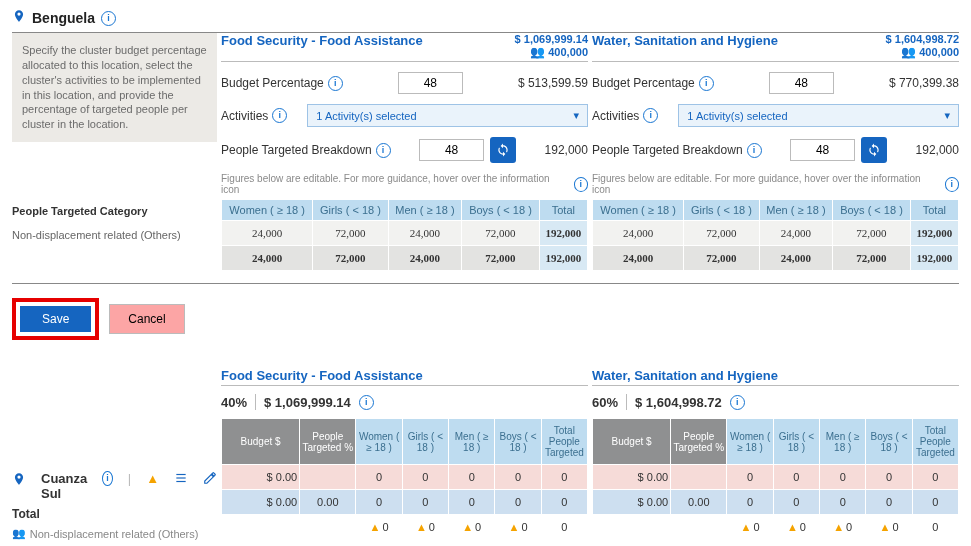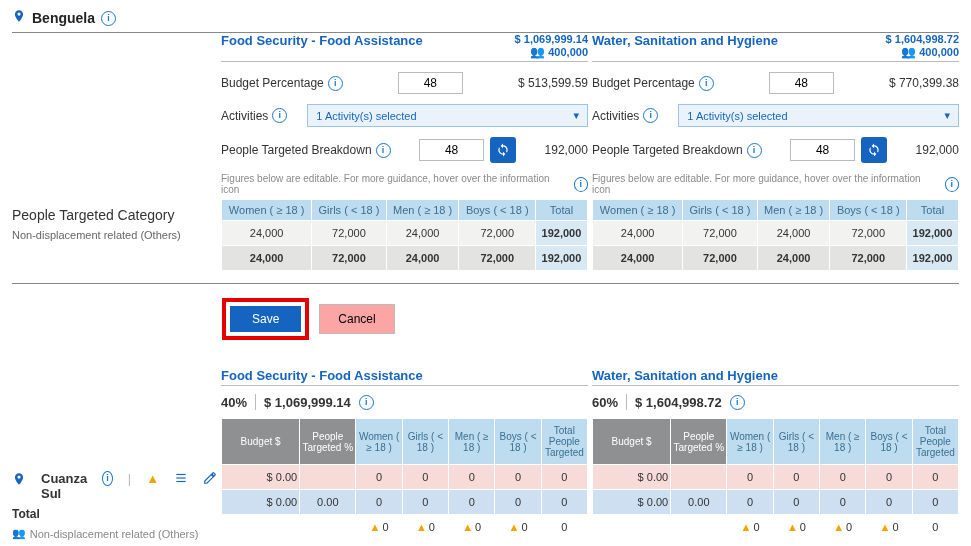--- a/index.html
+++ b/index.html
@@ -134,35 +134,36 @@
     padding: 4px;
     border: 1px solid #fff;
     text-align:center;
   }
   table.breakdown td {
     background: #f2f2f0;
     text-align: center;
     padding: 6px 4px;
     font-size: 11px;
     border: 1px solid #fff;
+    font-family: Liberation Serif, serif;
   }
   table.breakdown tr.footer td {
     background:#e3e3e1;
     font-weight:bold;
   }
   table.breakdown .total-col { background:#d8e9f4 !important; font-weight:bold;}
   .left-breakdown {
     margin-top:auto;
   }
-  .left-breakdown .cat-title { font-weight:normal; font-size:14px; margin-bottom:0;}
+  .left-breakdown .cat-title { font-weight:bold; font-size:11px; margin-bottom:6px;}
   .left-breakdown .cat-row1, .left-breakdown .cat-row2 {
     font-size:11px; color:#666; padding:6px 0;
   }
   .divider { height:1px; background:#888; margin:12px 0 14px;}
-  .btn-row { display:flex; gap:10px; margin-left:210px; position:relative;}
+  .btn-row { display:flex; gap:10px; position:relative;}
   .save-wrap {
     border:4px solid #e60000;
     padding:4px;
     display:inline-block;
   }
   button.save {
     background:#1565c0; color:#fff; border:none;
     padding:6px 22px; font-size:12px; cursor:pointer;
   }
   button.cancel {
@@ -209,20 +210,21 @@
         <path d="M12 2C8 2 5 5 5 9c0 5 7 13 7 13s7-8 7-13c0-4-3-7-7-7zm0 9.5A2.5 2.5 0 1 1 12 6a2.5 2.5 0 0 1 0 5.5z"></path>
       </svg>
   </span>
   <span class="title">Benguela</span>
   <span class="info-icon">i</span>
 </div>
 
 <div class="top-grid">
 
   <div class="left-col">
+    <div class="help-box">Specify the cluster budget percentage allocated to this location, select the cluster's activities to be implemented in this location, and provide the percentage of targeted people per cluster in the location.</div>
     <div class="left-breakdown">
       <div class="cat-title">People Targeted Category</div>
       <div class="cat-row1">Non-displacement related (Others)</div>
       <div class="cat-row2">&nbsp;</div>
     </div>
   </div>
 
   <div class="cluster-col">
     <div class="cluster-header">
       <div class="cluster-title">Food Security - Food Assistance</div>

